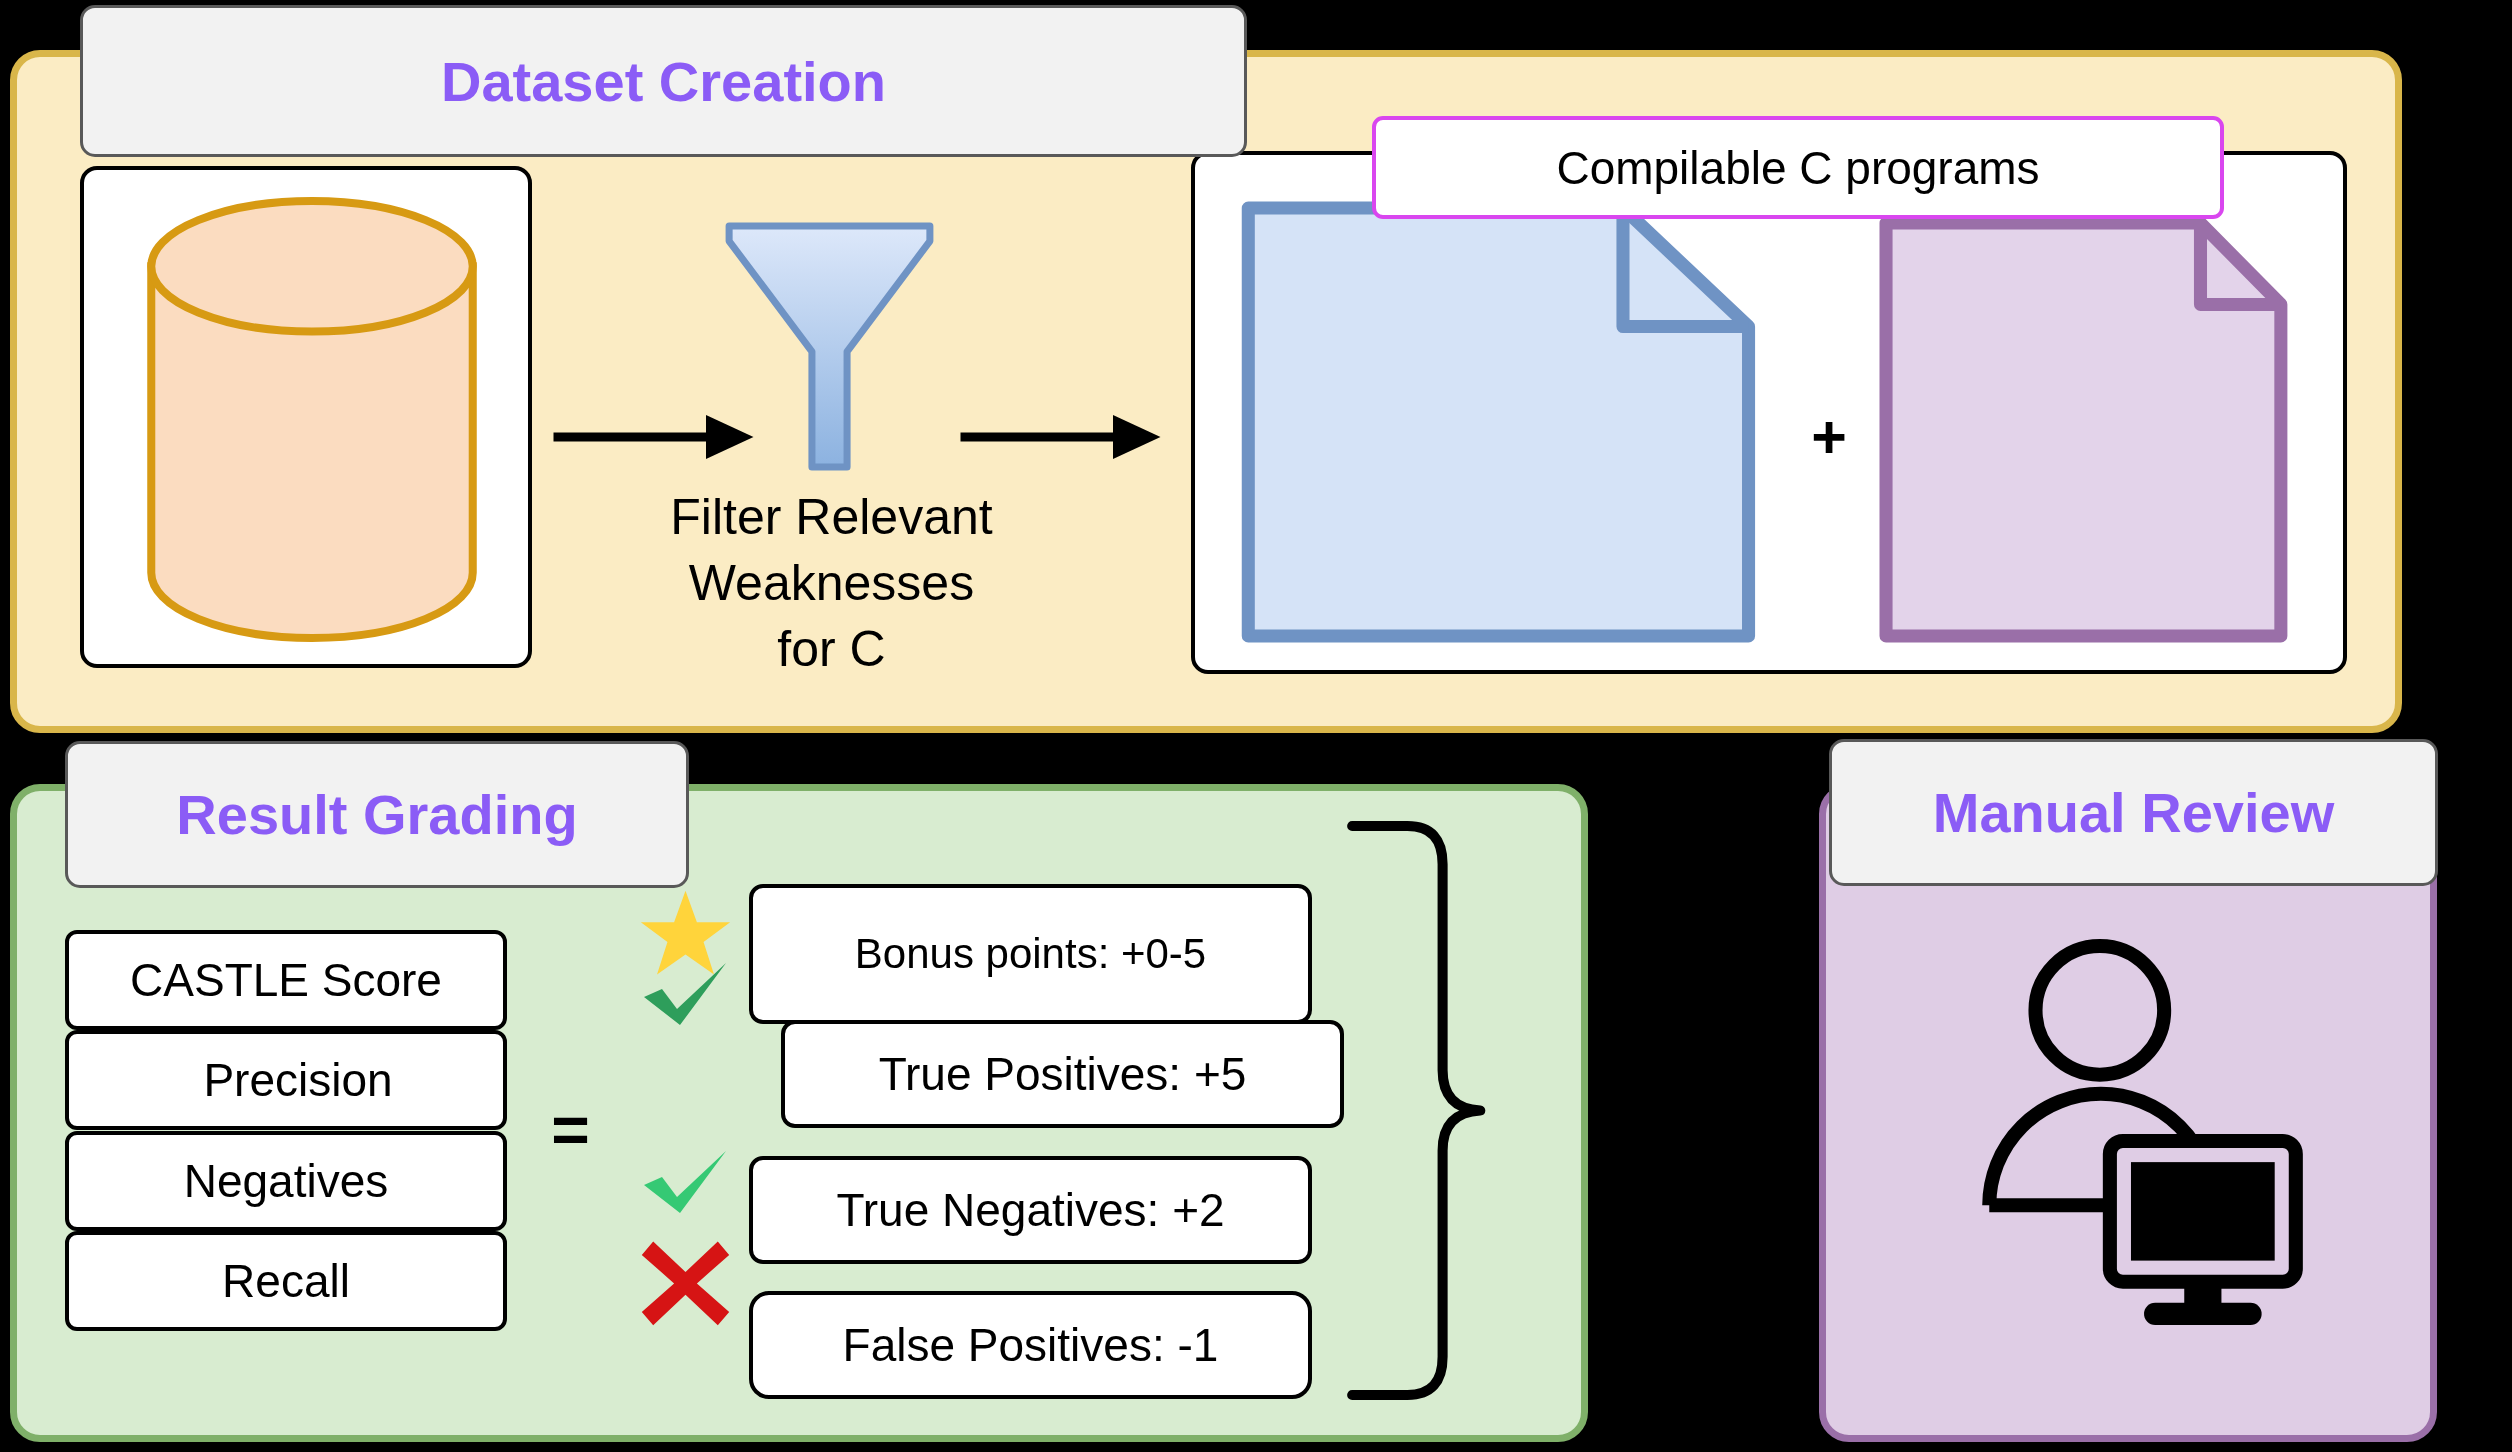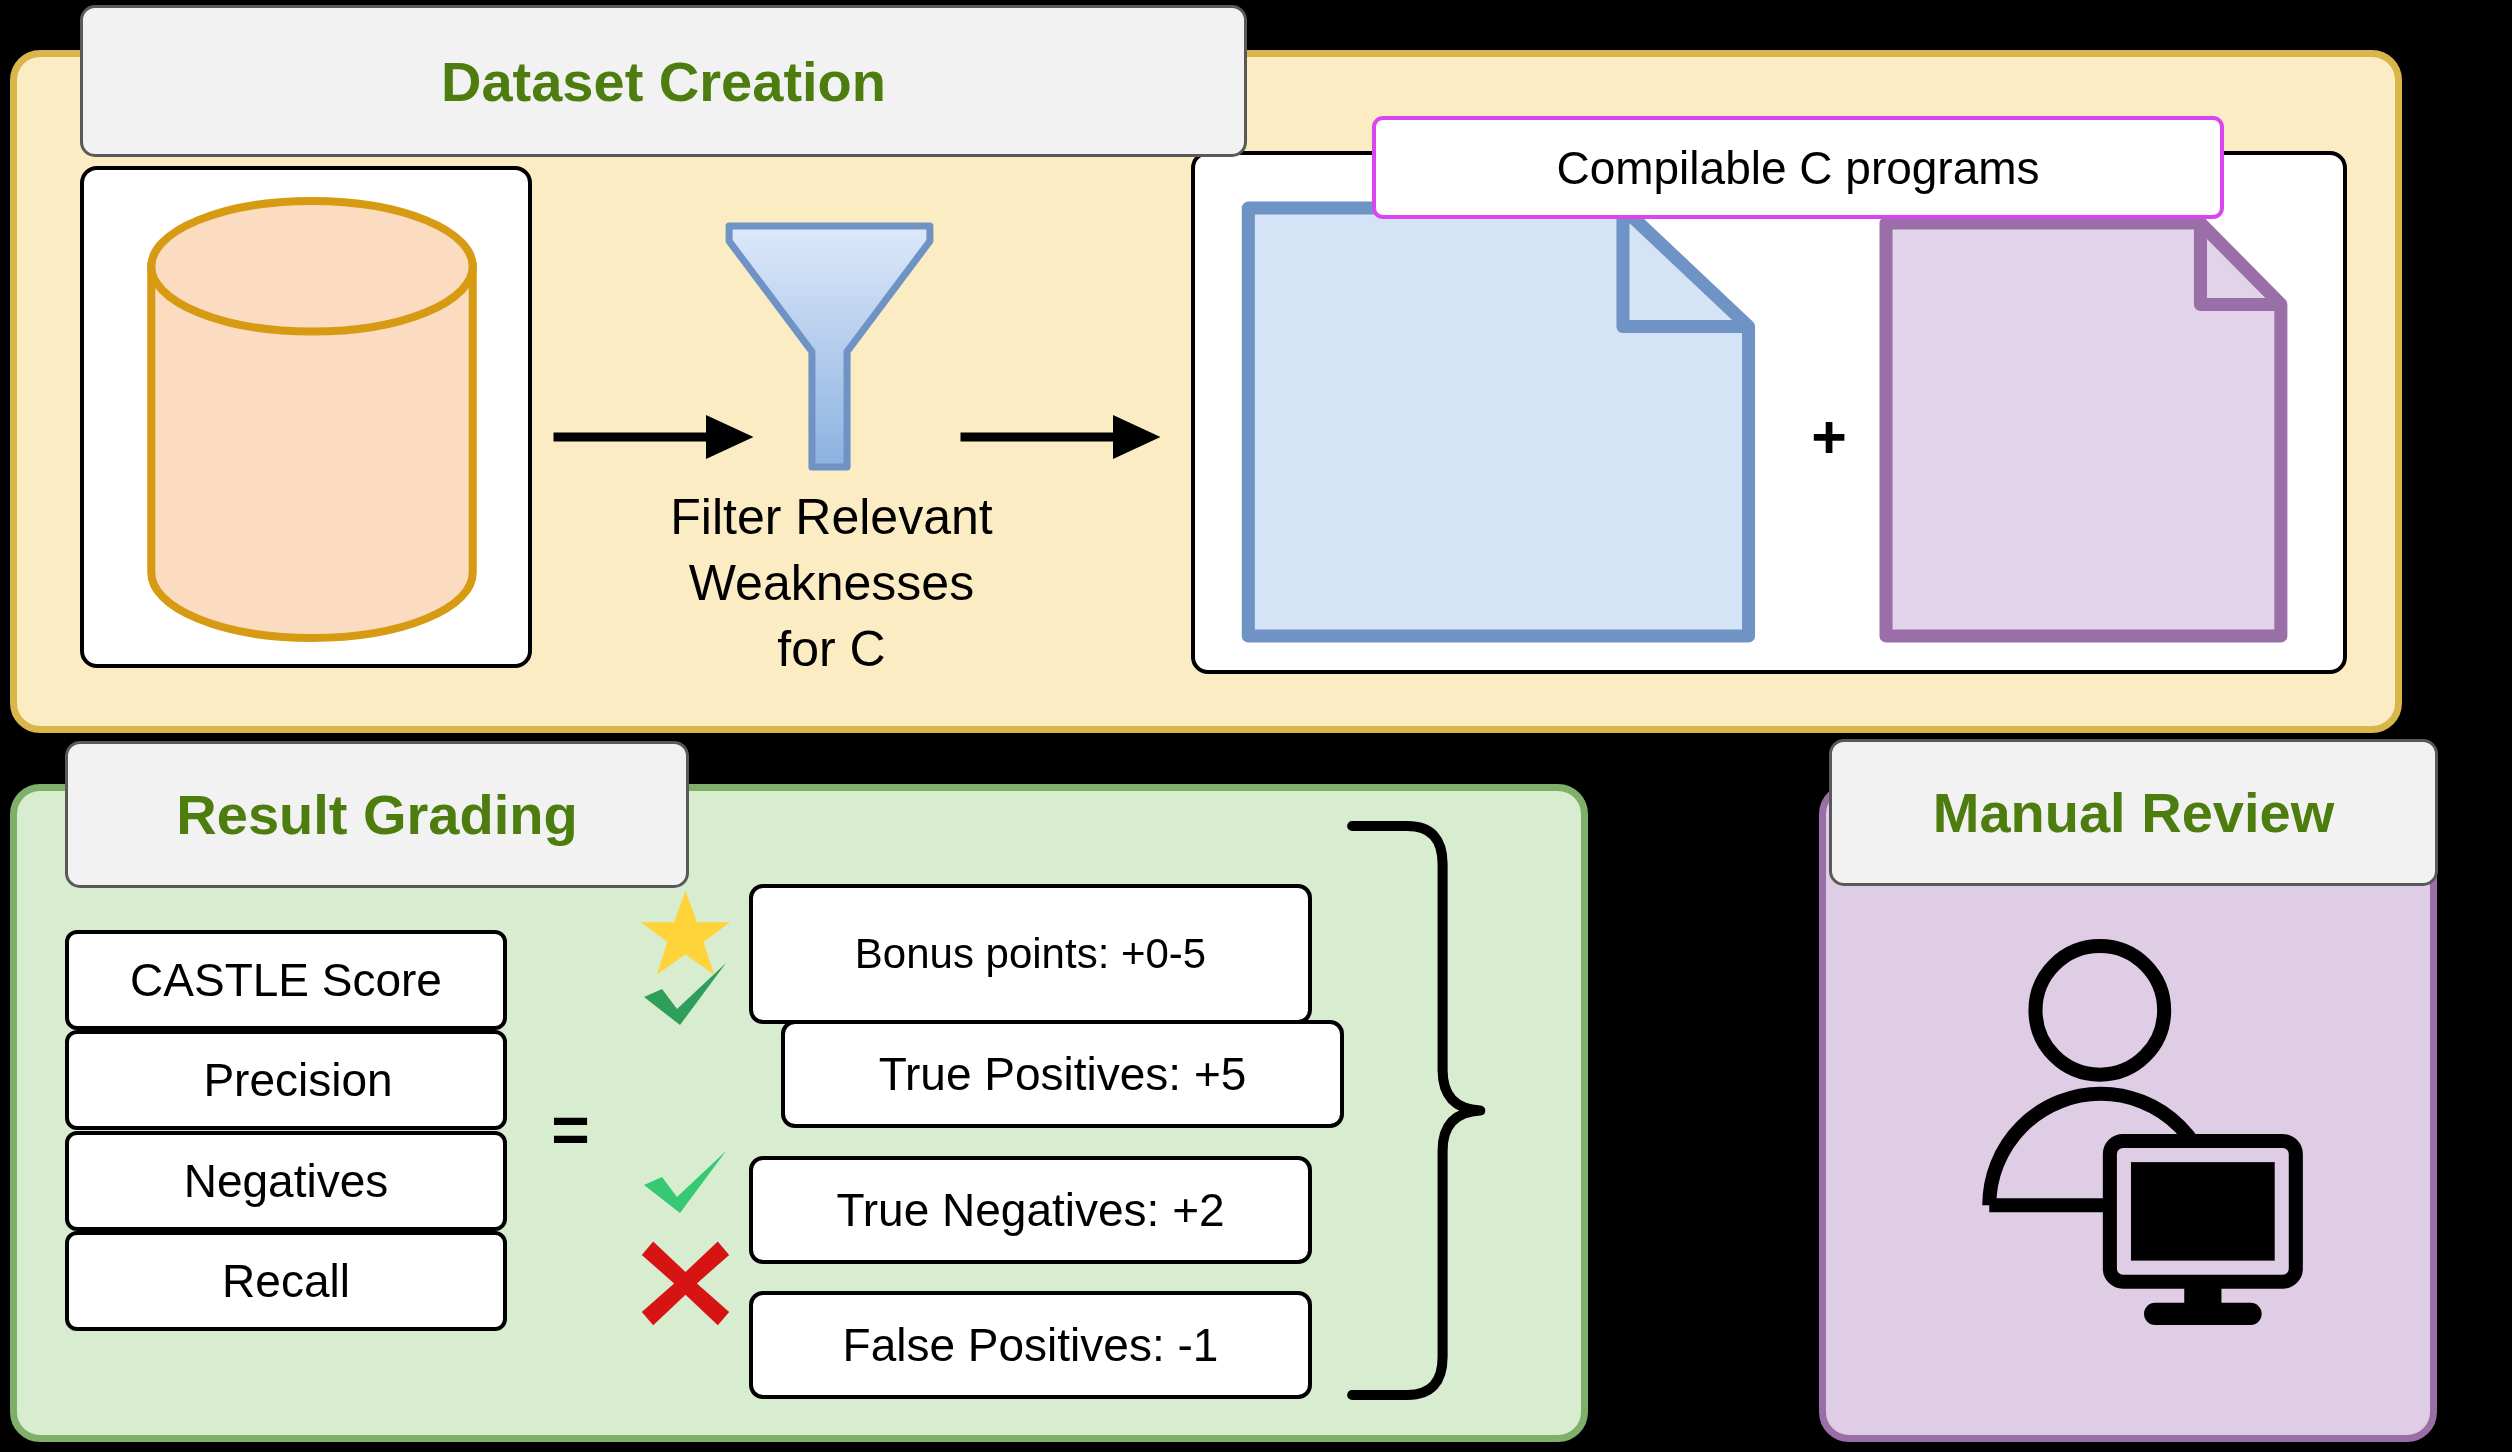--- a/index.html
+++ b/index.html
@@ -3,21 +3,21 @@
 <meta charset="utf-8">
 <style>
   html,body{margin:0;padding:0;background:#000;}
   body{width:3788px;height:1452px;position:relative;overflow:hidden;
        font-family:"Liberation Sans","DejaVu Sans",sans-serif;}
 
   
   .title-badge{
     position:absolute;background:#f2f2f2;border:3px solid #595959;
     border-radius:13px;display:flex;align-items:center;justify-content:center;
-    font-weight:bold;color:#4d7c0f;z-index:30;white-space:nowrap;
+    font-weight:bold;color:#8b5cf6;z-index:30;white-space:nowrap;
   }
 
   
   .grp{position:absolute;box-sizing:border-box;border-radius:30px;z-index:5;}
   .grp-dataset{background:#fbecc4;border:7px solid #d9b64a;}
   .grp-grading{background:#d8ecd0;border:7px solid #7fb069;}
   .grp-manual{background:#dfcde5;border:7px solid #9a6fa8;}
 
   
   .card{position:absolute;box-sizing:border-box;background:#ffffff;
@@ -149,21 +149,21 @@
 
 <div class="pill" style="left:749px;top:884px;width:563px;height:140px;font-size:42px;border-radius:14px;">
   <span>Bonus points: +0-5</span>
 </div>
 <div class="pill" style="left:749px;top:1020px;width:563px;height:108px;font-size:46px;border-radius:14px;margin-left:32px;">
   <span>True Positives: +5</span>
 </div>
 <div class="pill" style="left:749px;top:1156px;width:563px;height:108px;font-size:46px;border-radius:14px;">
   <span>True Negatives: +2</span>
 </div>
-<div class="pill" style="left:749px;top:1291px;width:563px;height:108px;font-size:46px;border-radius:14px;">
+<div class="pill" style="left:749px;top:1291px;width:563px;height:108px;font-size:46px;border-radius:20px;">
   <span>False Positives: -1</span>
 </div>
 
 <svg class="svg-layer" style="left:1347px;top:819px;width:151px;height:583px;" viewBox="0 0 300 1160">
   <path d="M10 14 L120 14 Q190 14 190 90 L190 500 Q190 576 265 580 Q190 584 190 660 L190 1070 Q190 1146 120 1146 L10 1146" fill="none" stroke="#000" stroke-width="20" stroke-linecap="round" stroke-linejoin="round"></path>
 </svg>
 
 <div class="grp grp-manual" style="left:1819px;top:784px;width:618px;height:658px;"></div>
 
 <div class="title-badge" style="left:1829px;top:739px;width:603px;height:141px;font-size:56px;border-radius:15px;">

